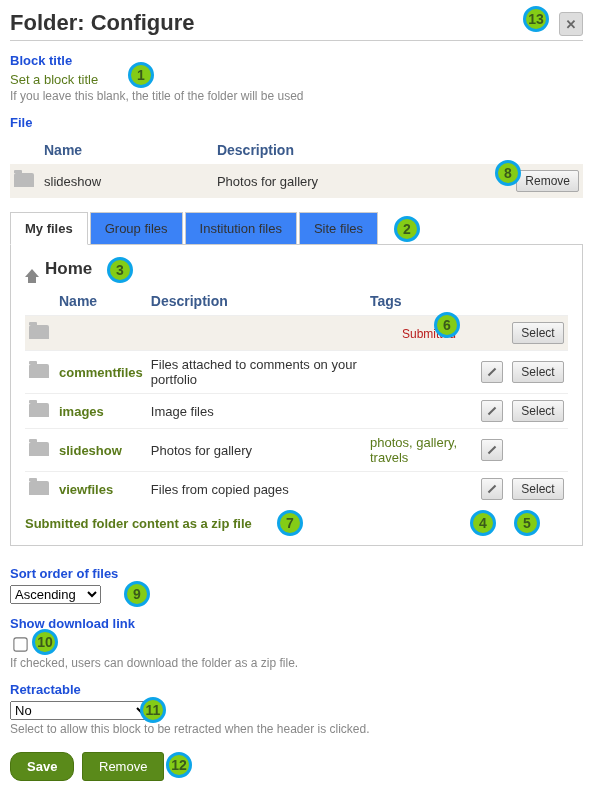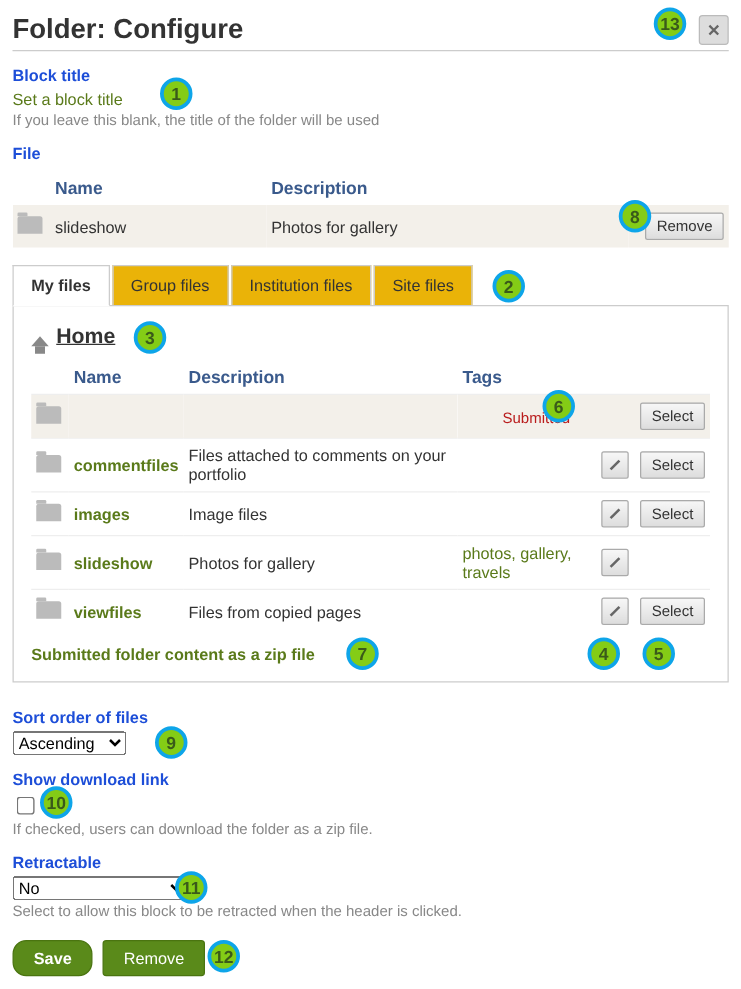--- a/index.html
+++ b/index.html
@@ -11,24 +11,24 @@
   .link-green { color:#5a7a1a; font-size:13px; cursor:pointer;}
   .help-text { color:#888; font-size:12px; margin-top:2px;}
   table.file-table { width:100%; border-collapse:collapse; margin-top:6px;}
   table.file-table th { text-align:left; color:#3a5a8c; font-weight:bold; font-size:14px; padding:6px 4px;}
   table.file-table td { padding:6px 4px; vertical-align:middle;}
   .selected-row { background:#f3f0ea;}
   .folder-icon { width:20px; height:14px; background:#bbb; border-radius:2px 2px 0 0; position:relative; display:inline-block;}
   .folder-icon::before{content:"";position:absolute;top:-3px;left:0;width:8px;height:3px;background:#bbb;border-radius:1px 1px 0 0;}
   .btn { background:linear-gradient(#f7f7f7,#ddd); border:1px solid #aaa; padding:3px 8px; font-size:12px; border-radius:2px; cursor:pointer; color:#333;}
   .tabs { display:flex; margin-top:14px;}
-  .tab { padding:8px 14px; border:1px solid #ccc; margin-right:2px; background:#eab308; cursor:pointer; font-size:13px; color:#333;}
+  .tab { padding:8px 14px; border:1px solid #ccc; margin-right:2px; background:#3b82f6; cursor:pointer; font-size:13px; color:#333;}
   .tab.active { background:#fff; font-weight:bold; border-bottom:1px solid #fff; position:relative; z-index:2;}
   .tab-panel { border:1px solid #ccc; padding:14px; margin-top:-1px; background:#fff; position:relative; z-index:1;}
-  .breadcrumb { font-size:17px; font-weight:bold; color:#333; display:flex; align-items:center; gap:6px; margin-bottom:8px;text-decoration:underline;}
+  .breadcrumb { font-size:17px; font-weight:bold; color:#333; display:flex; align-items:center; gap:6px; margin-bottom:8px;}
   .home-icon { width:0; height:0; border-left:7px solid transparent; border-right:7px solid transparent; border-bottom:8px solid #888; position:relative; display:inline-block; margin-bottom:2px;}
   .home-icon::after{content:"";position:absolute;left:-4px;top:8px;width:8px;height:6px;background:#888;}
   table.browser { width:100%; border-collapse:collapse;}
   table.browser th{ text-align:left; color:#3a5a8c; font-weight:bold; font-size:14px; padding:6px 4px;}
   table.browser td{ padding:6px 4px; border-top:1px solid #eee; vertical-align:middle;}
   table.browser tr.first td{background:#f3f0ea;}
   .tag { color:#5a7a1a;}
   .edit-btn { width:22px; height:22px; border:1px solid #aaa; background:linear-gradient(#f7f7f7,#ddd); border-radius:2px; display:inline-flex; align-items:center; justify-content:center; cursor:pointer;}
   .pencil { width:2px; height:10px; background:#666; transform:rotate(45deg); display:inline-block;}
   .submitted { color:#b91c1c; font-size:12px;margin-left:32px;}

